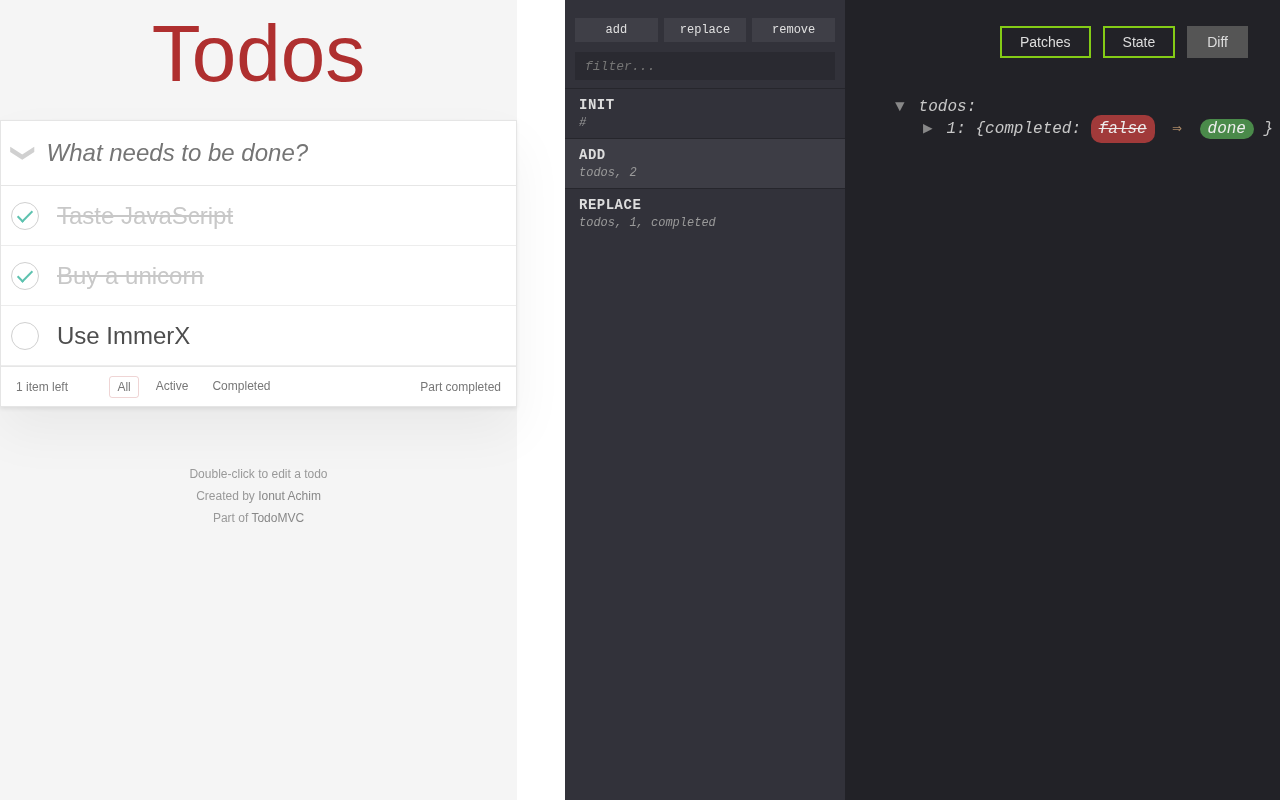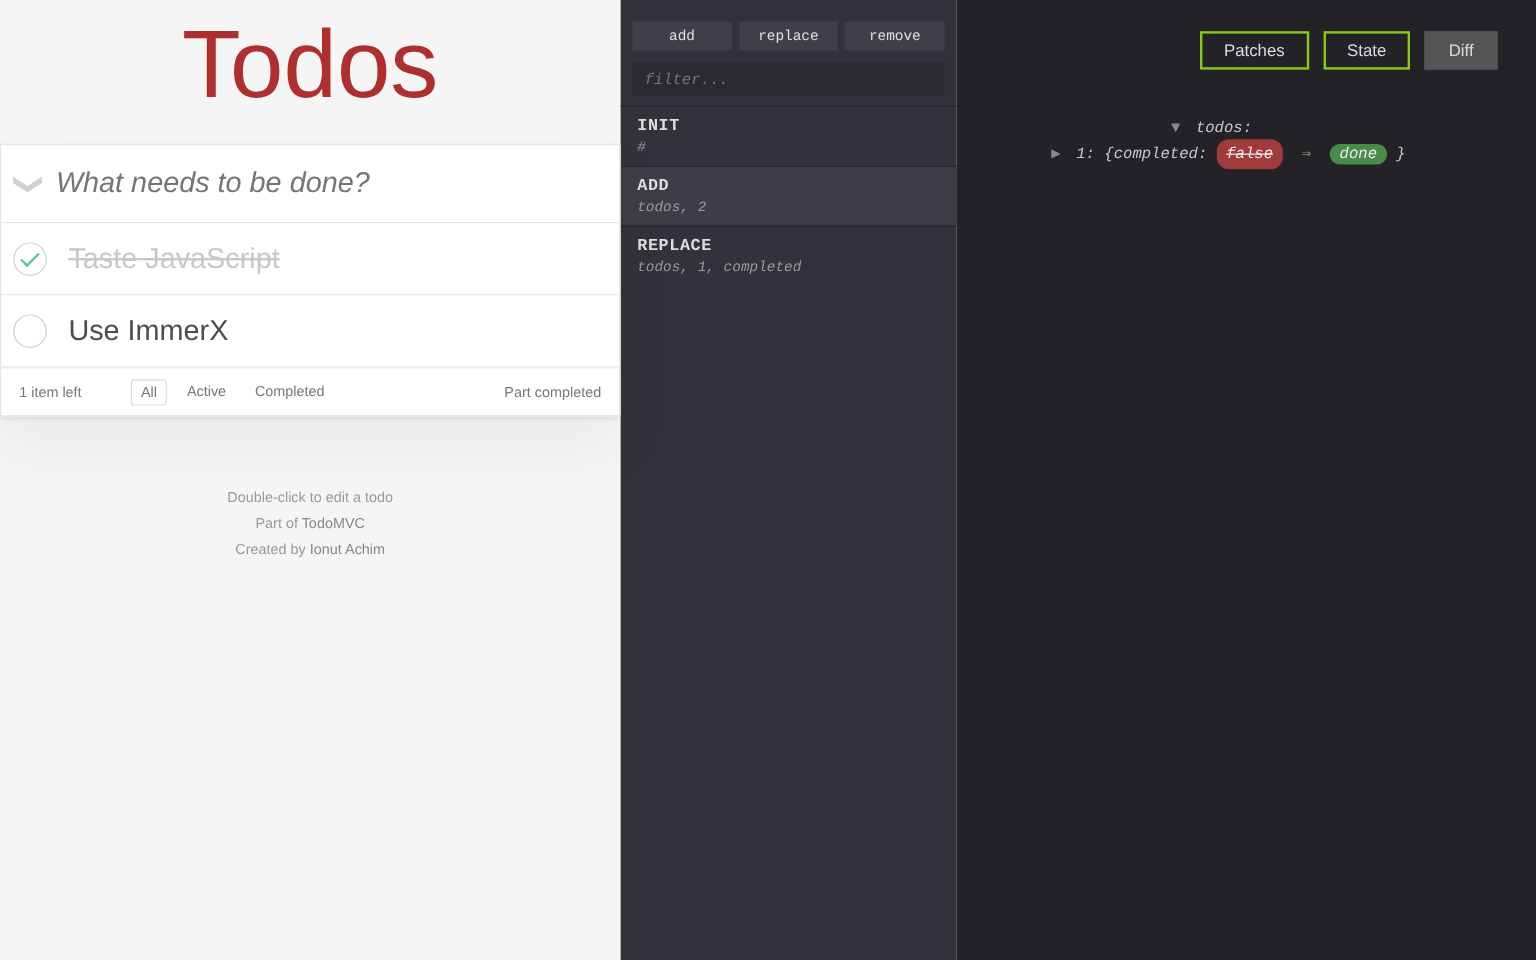--- a/index.html
+++ b/index.html
@@ -88,20 +88,21 @@
 .info { text-align: center; color: #999; font-size: 12px; margin-top: 60px; font-weight: 300; }
 .info p { margin: 8px 0; }
 .info .author, .info .link { color: #888; }
 
 
 .log-panel {
   width: 280px; height: 100%;
   background: #32323a;
   font-family: "Courier New", monospace;
   color: #ddd;
+  margin-left: 48px;
 }
 .log-actions {
   display: flex; gap: 6px;
   padding: 18px 10px 6px 10px;
 }
 .log-actions button {
   flex: 1; height: 24px;
   background: #3f3f47; border: none;
   color: #e0e0e0; font-family: inherit; font-size: 12px;
   cursor: pointer;
@@ -139,21 +140,21 @@
   background: transparent;
   border: 2px solid #84cc16;
   color: #ddd; font-family: "Helvetica Neue", sans-serif;
   font-size: 14px;
   cursor: pointer;
 }
 .dev-tabs button.active { background: #555; border-color: #555; }
 
 .tree {
   position: absolute; top: 96px; left: 50px;
-  font-size: 13px; font-style: italic; text-align: center;
+  font-size: 16px; font-style: italic;
 }
 .tree-row { line-height: 22px; white-space: nowrap; }
 .tree-arrow { display: inline-block; width: 10px; margin-right: 4px; color: #888; font-style: normal; }
 .tree-key { color: #c8c8c8; }
 .badge-old {
   background: #a13a3a; color: #eee;
   padding: 5px 8px; border-radius: 10px;
   text-decoration: line-through;
   font-style: italic;
 }
@@ -175,43 +176,47 @@
       <span class="toggle-all"><span class="chevron-down">❯</span></span>
       <input class="new-todo-input" placeholder="What needs to be done?" style="">
     </div>
 
     <div id="todo-list">
         <div class="todo-item">
           <div class="todo-check done"></div>
           <span class="todo-label done">Taste JavaScript</span>
         </div>
         <div class="todo-item">
+          <div class="todo-check done"></div>
+          <span class="todo-label done">Buy a unicorn</span>
+        </div>
+        <div class="todo-item">
           <div class="todo-check"></div>
           <span class="todo-label active">Use ImmerX</span>
         </div>
       </div>
 
     <div class="footer-bar">
       <span class="count">1 item left</span>
       <div class="filters">
         <span class="active">All</span>
         <span>Active</span>
         <span>Completed</span>
       </div>
       <span class="clear-completed">Part completed</span>
     </div>
   </div>
 
   <div class="info">
     <p>Double-click to edit a todo</p>
     <p>
-      <span>Part of </span><span class="link">TodoMVC</span>
+      <span>Created by </span><span class="author">Ionut Achim</span>
     </p>
     <p>
-      <span>Created by </span><span class="author">Ionut Achim</span>
+      <span>Part of </span><span class="link">TodoMVC</span>
     </p>
   </div>
 </div>
 
 <div class="log-panel">
   <div class="log-actions">
     <button>add</button>
     <button>replace</button>
     <button>remove</button>
   </div>

